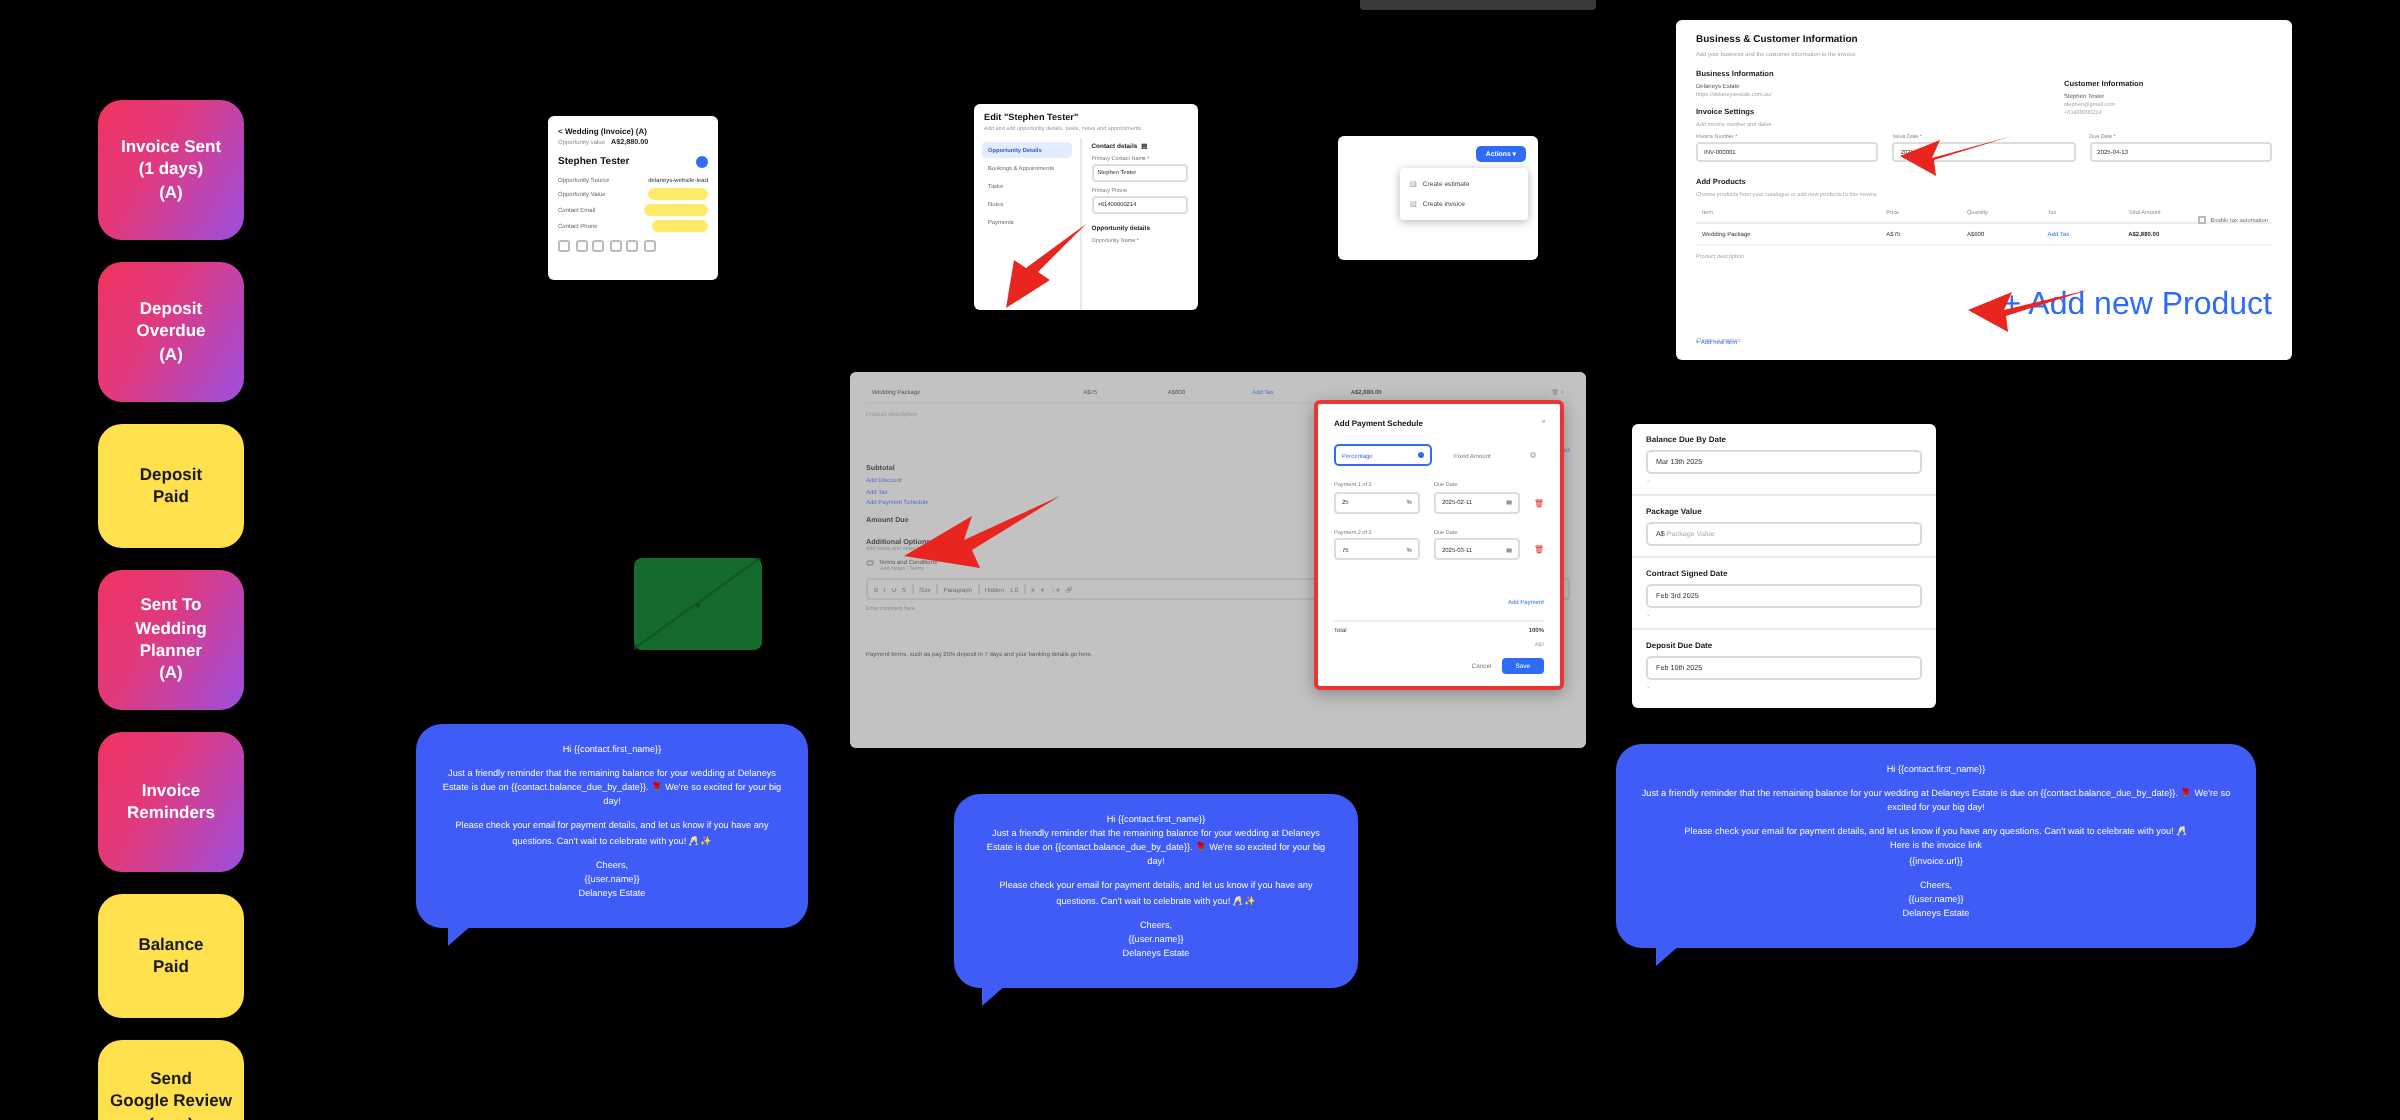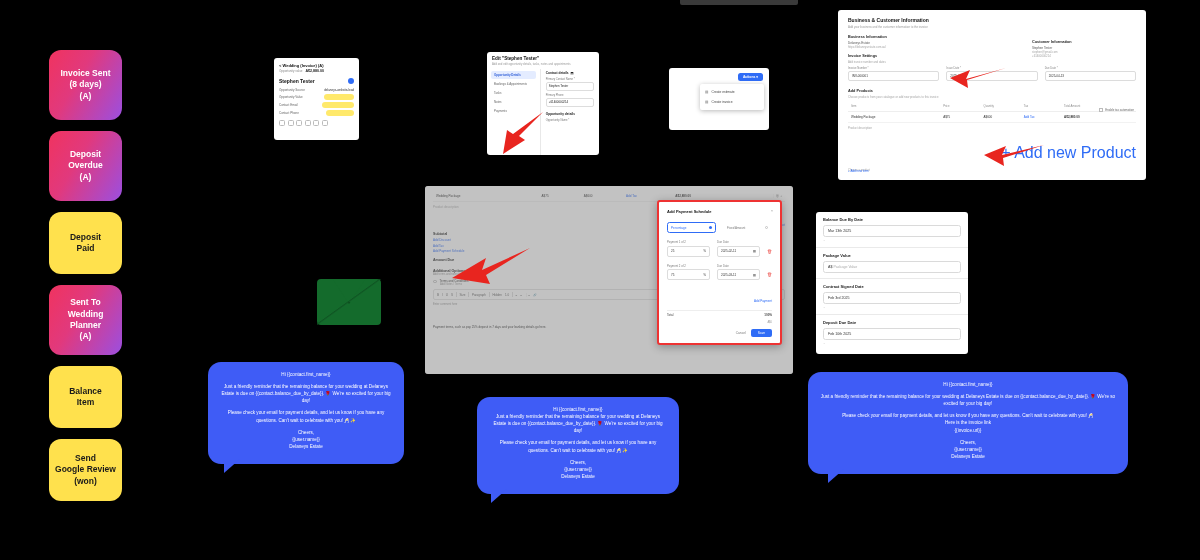--- a/index.html
+++ b/index.html
@@ -156,41 +156,45 @@
 </head>
 <body>
 
 <div class="canvas">
 
   <div class="topstub"></div>
 
   <div class="pill-col">
     <div class="pill grad">
         <span>Invoice Sent
-(8 days)
+(1 days)
 (A)</span>
       </div>
     <div class="pill grad">
         <span>Deposit
 Overdue
 (A)</span>
       </div>
     <div class="pill yellow">
         <span>Deposit
 Paid</span>
       </div>
     <div class="pill grad">
         <span>Sent To
 Wedding
 Planner
 (A)</span>
       </div>
+    <div class="pill grad">
+        <span>Invoice
+Reminders</span>
+      </div>
     <div class="pill yellow">
         <span>Balance
-Item</span>
+Paid</span>
       </div>
     <div class="pill yellow">
         <span>Send
 Google Review
 (won)</span>
       </div>
   </div>
 
   <div class="shot" id="shot1">
     <div class="hdr">&lt; Wedding (Invoice) (A)</div>

